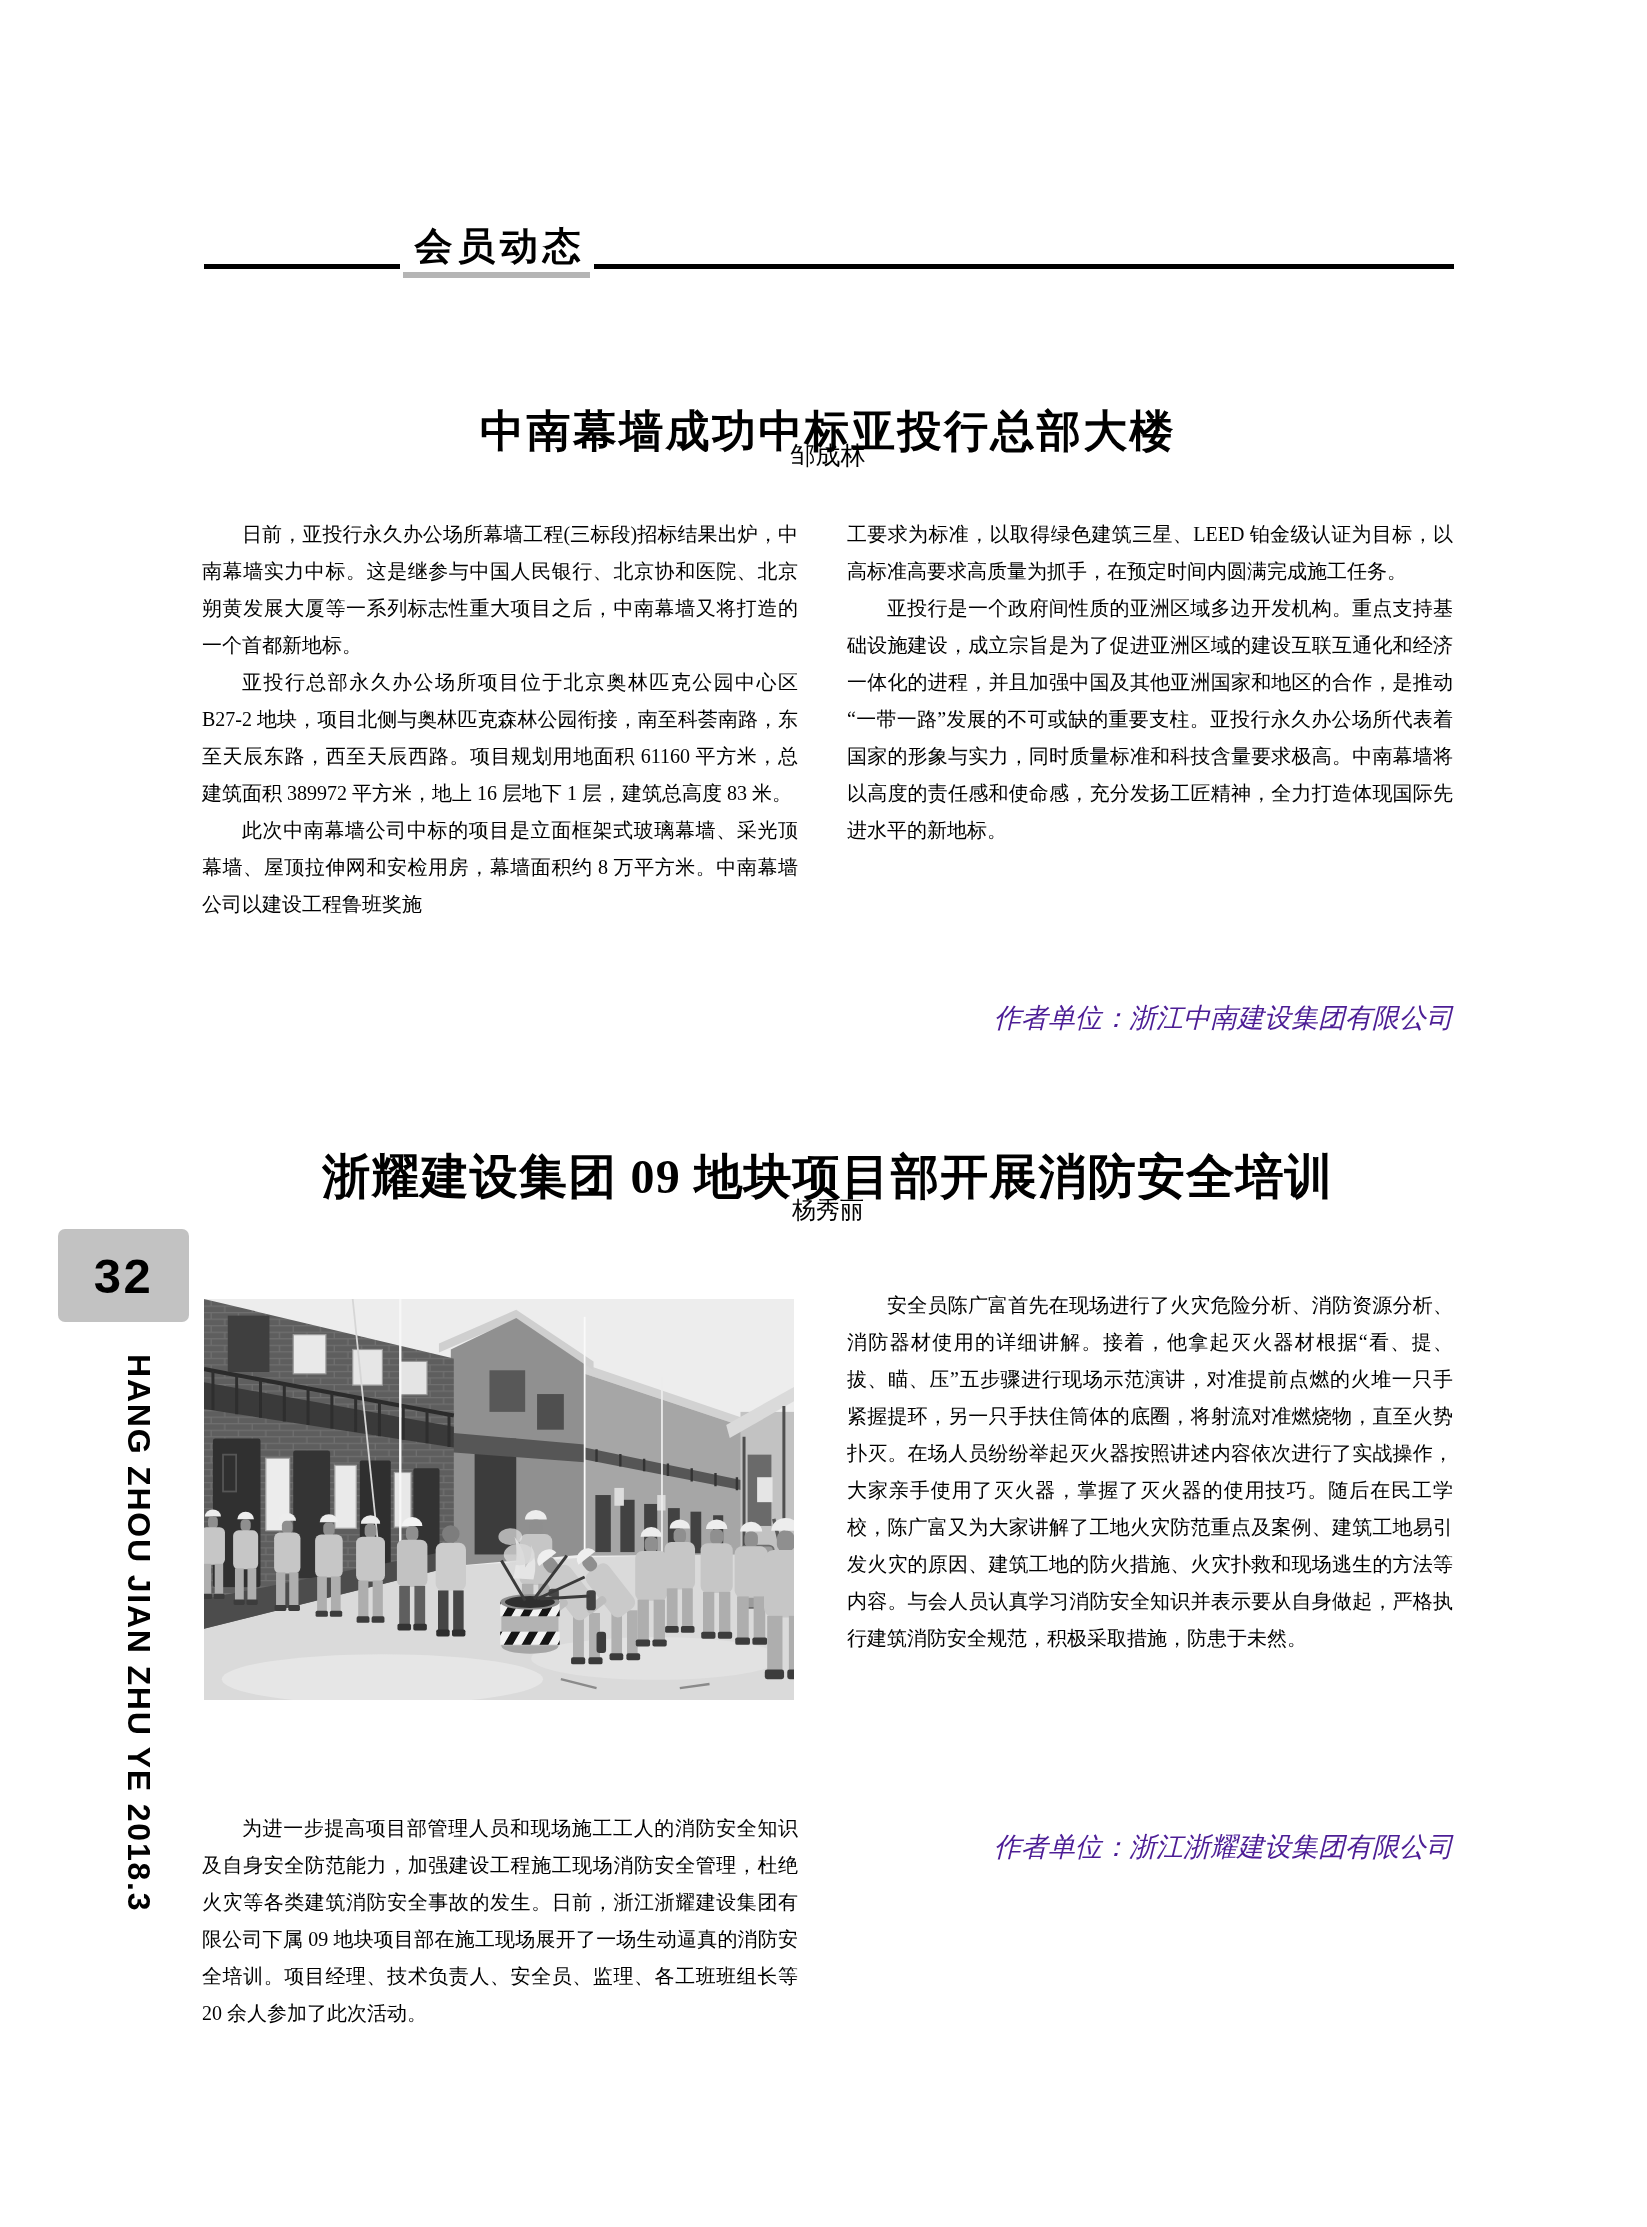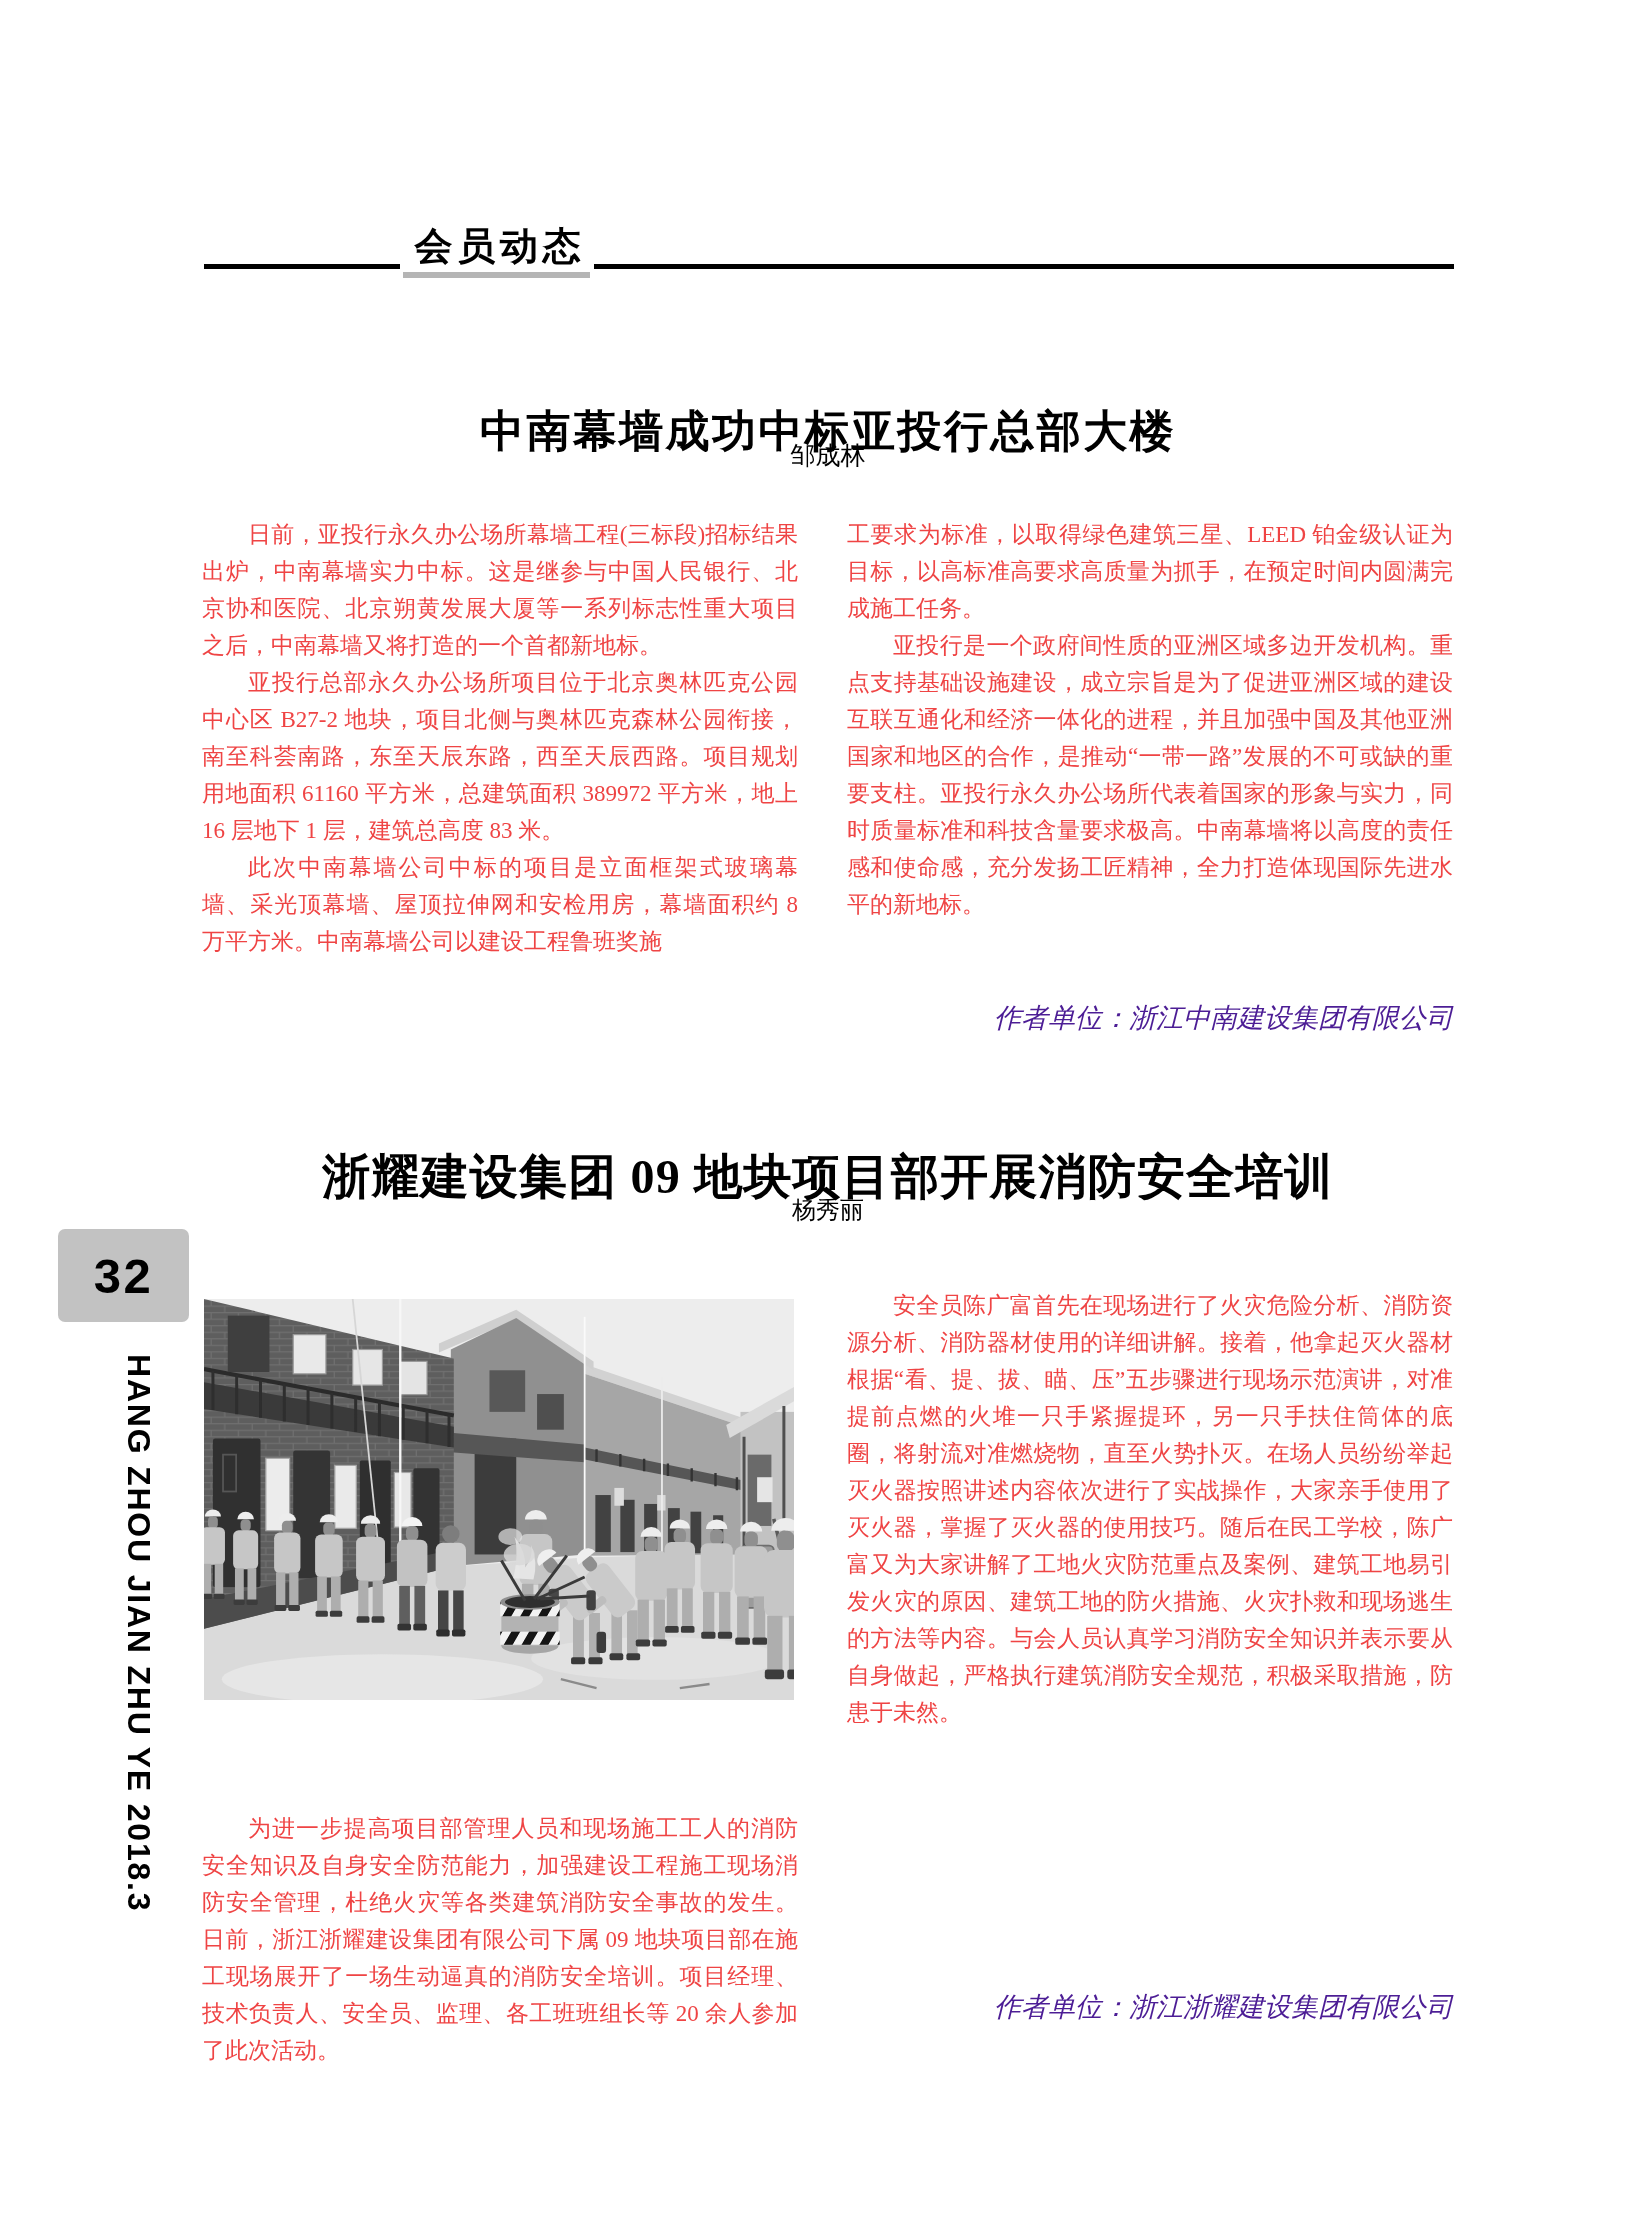--- a/index.html
+++ b/index.html
@@ -17,30 +17,30 @@
     font-size:38px;letter-spacing:4.8px;color:#000;white-space:nowrap;
   }
   .section-underline{position:absolute;left:403px;top:272px;width:187px;height:6px;background:#b5b5b5;}
   
   .a-title,.a-author{position:absolute;left:202px;width:1252px;text-align:center;color:#000;white-space:nowrap;}
   .title-1{top:373px;font-family:"Liberation Sans","DejaVu Sans",sans-serif;font-weight:bold;font-size:44px;letter-spacing:2.4px;}
   .author-1{top:439px;font-size:25px;}
   .title-2{top:1113px;font-family:"Liberation Serif","DejaVu Serif",serif;font-weight:bold;font-size:48px;letter-spacing:1.2px;}
   .author-2{top:1194px;font-size:24px;}
   
-  .col{position:absolute;font-size:23px;line-height:37px;text-align:justify;color:#ef4444;}
+  .col{position:absolute;font-size:20px;line-height:37px;text-align:justify;color:#000000;}
   .col p{margin:0;}
   .col p.indent{text-indent:2em;}
   .col-a1-left {left:202px;top:516px;width:596px;}
   .col-a1-right{left:847px;top:516px;width:606px;}
   .col-a2-left {left:202px;top:1810px;width:596px;}
   .col-a2-right{left:847px;top:1287px;width:606px;}
   .byline{position:absolute;left:847px;width:606px;text-align:right;font-style:italic;font-size:27px;color:#4c1d95;white-space:nowrap;}
   .byline-1{top:1000px;}
-  .byline-2{top:1989px;}
+  .byline-2{top:1829px;}
   
   .page-number-box{
     position:absolute;left:58px;top:1229px;width:131px;height:93px;background:#c2c2c2;
     display:flex;align-items:center;justify-content:center;border-radius:7px;
   }
   .page-number{
     font-family:"Liberation Sans","DejaVu Sans",sans-serif;font-weight:bold;
     font-size:49px;letter-spacing:2.4px;color:#000;
   }
   .journal-spine{

